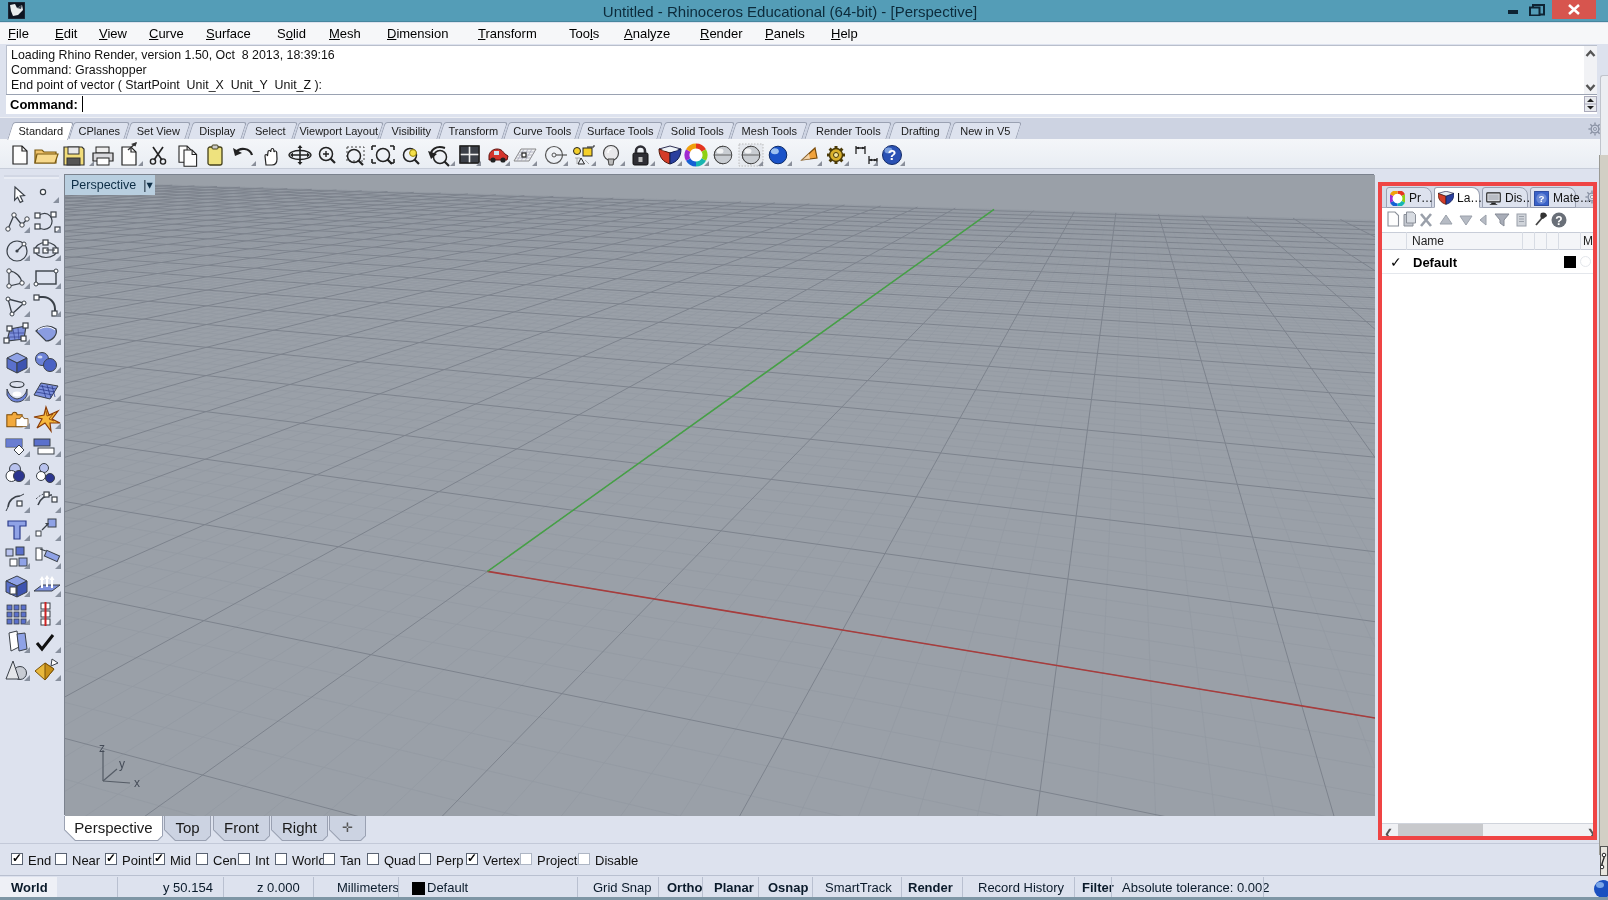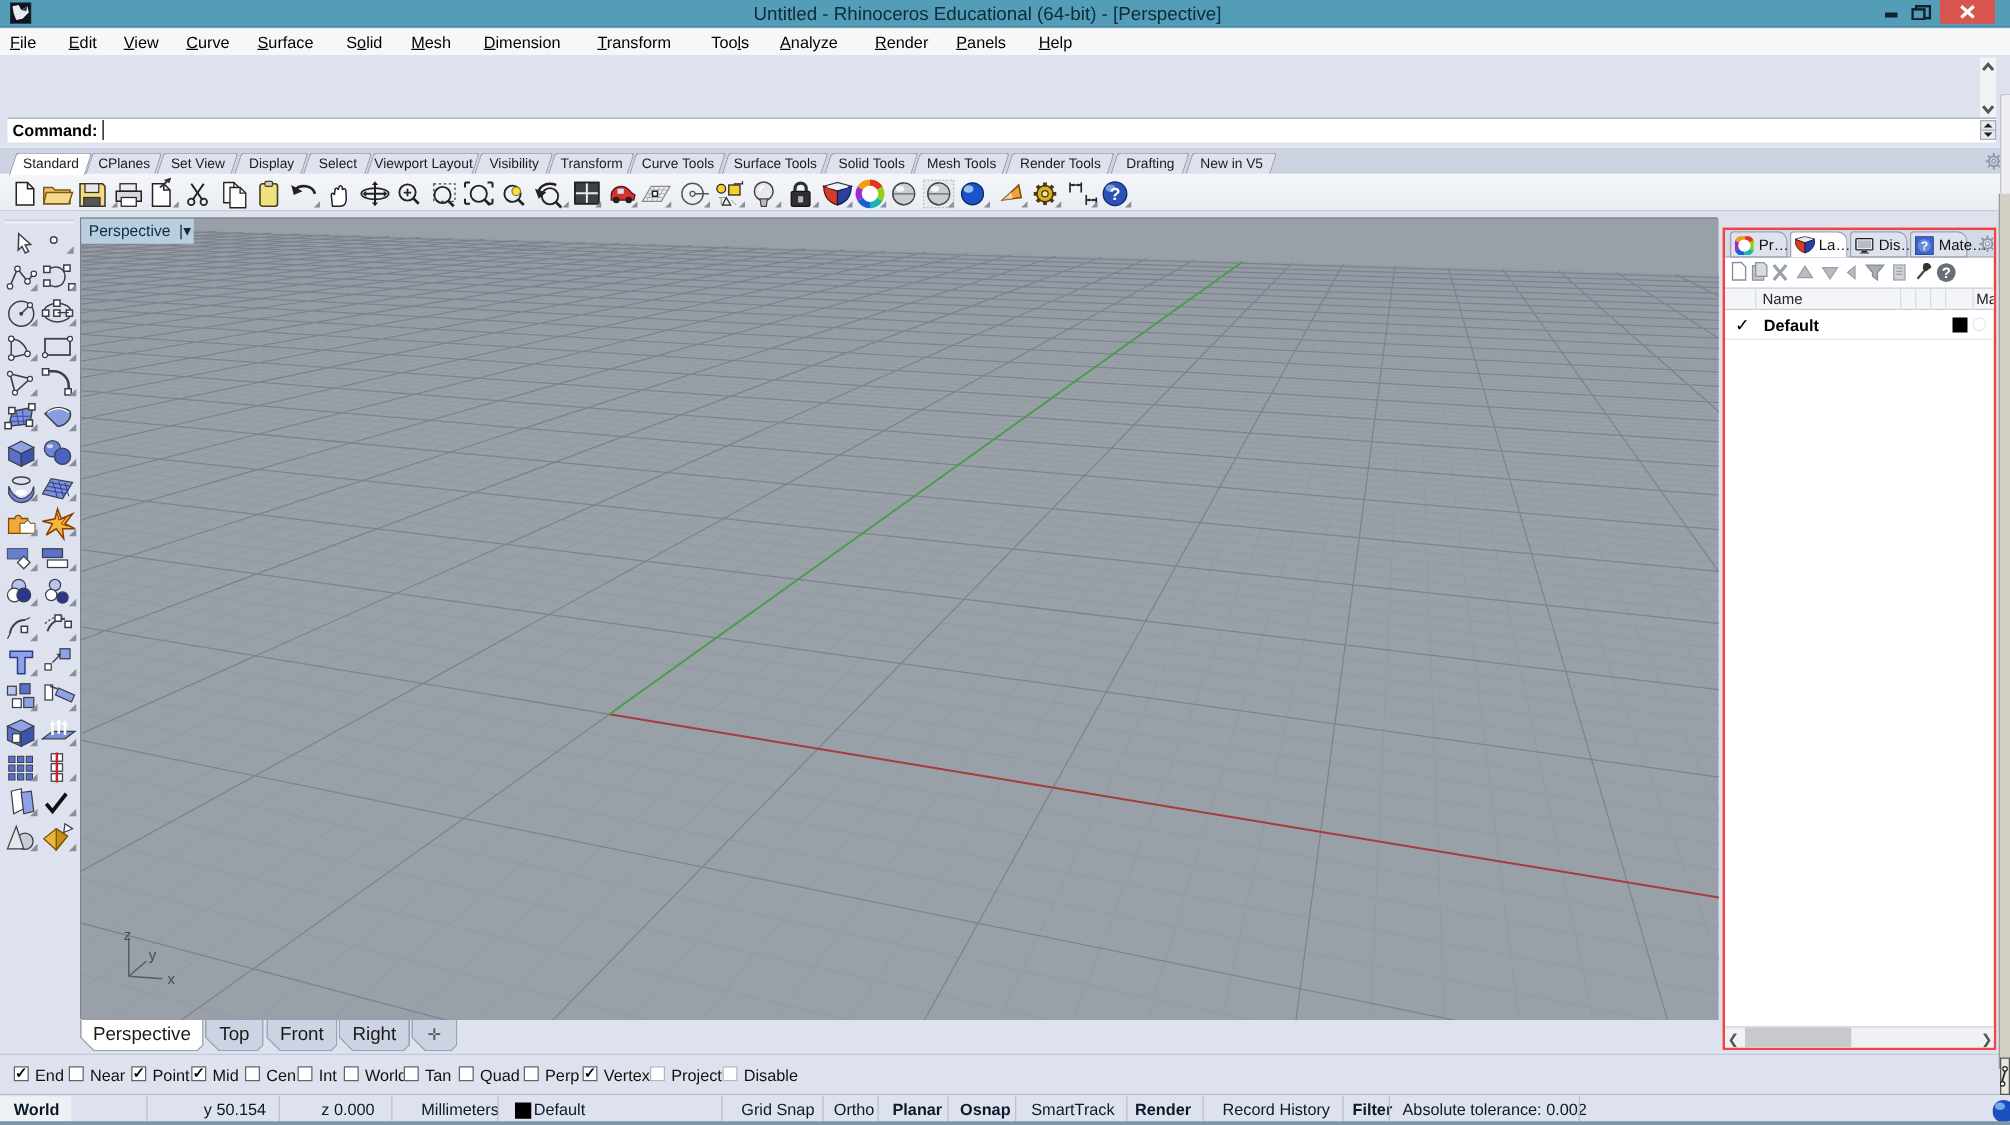--- a/index.html
+++ b/index.html
@@ -22,21 +22,21 @@
 #tabrow{left:0;top:117px;width:1608px;height:22px;background:#cdd3e2;border-top:1px solid #eef0f5}
 .ttab{position:absolute;top:4px;height:18px;font-size:11px;color:#1a1a1a;background:#dde2ee;border:1px solid #9aa1b2;border-bottom:none;border-radius:3px 3px 0 0;transform:skewX(-18deg);}
 .ttab>span{display:block;transform:skewX(18deg);padding:2px 0 0 0;text-align:center}
 .ttab.active{background:#fff;z-index:3}
 
 #toolbar{left:0;top:139px;width:1608px;height:30px;background:linear-gradient(#f4f6f9,#e9edf3);border-bottom:1px solid #c7cdd9}
 
 #sidebar{left:0;top:169px;width:63px;height:731px;background:#dde2ee}
 #viewport{left:64px;top:174px;width:1310px;height:641px;background:#9aa0a8;border:1px solid #7b828e}
 #vplabel{left:65px;top:175px;width:90px;height:20px;background:#b9cfe0;color:#0d2d45;font-size:12.5px;padding:2px 0 17px 6px;white-space:nowrap;overflow:hidden}
-#rpanel{left:1378px;top:182px;width:219px;height:658px;background:#fff;border:2px solid #ef4444;overflow:hidden}
+#rpanel{left:1378px;top:182px;width:219px;height:658px;background:#fff;border:4px solid #ef4444;overflow:hidden}
 #vptabs{left:64px;top:816px;width:1311px;height:26px}
 .vtab{position:absolute;top:0;height:25px;background:#9aa1b2;clip-path:polygon(0 0,100% 0,100% calc(100% - 5px),calc(100% - 5px) 100%,11px 100%,0 calc(100% - 11px))}
 .vtab>div{position:absolute;left:1px;top:0;right:1px;bottom:1px;background:#ccd3e2;clip-path:polygon(0 0,100% 0,100% calc(100% - 4.5px),calc(100% - 4.5px) 100%,10.5px 100%,0 calc(100% - 10.5px));font-size:15px;color:#1a1a1a;text-align:center;line-height:24px}
 .vtab.active>div{background:#fff}
 
 #osnap{left:0;top:843px;width:1608px;height:31px;background:#dde2ee;border-top:1px solid #c3c9d8;font-size:13px;color:#111}
 .cb{position:absolute;top:9px;width:12px;height:12px;background:#fff;border:1px solid #5a6372}
 .cb.light{border-color:#aeb6c4}
 .cb.chk::after{content:"✓";position:absolute;left:0px;top:-3px;font-size:12px;font-weight:bold;color:#000}
 #osnap .lbl{position:absolute;top:9px}
@@ -73,20 +73,25 @@
     <span style="left:329px"><u>M</u>esh</span>
     <span style="left:387px"><u>D</u>imension</span>
     <span style="left:478px"><u>T</u>ransform</span>
     <span style="left:569px">Too<u>l</u>s</span>
     <span style="left:624px"><u>A</u>nalyze</span>
     <span style="left:700px"><u>R</u>ender</span>
     <span style="left:765px"><u>P</u>anels</span>
     <span style="left:831px"><u>H</u>elp</span>
   </div>
 
+  <div class="abs" id="cmdwrap">
+    <div class="cmdline" style="top:2px">Loading Rhino Render, version 1.50, Oct  8 2013, 18:39:16</div>
+    <div class="cmdline" style="top:17px">Command: Grasshopper</div>
+    <div class="cmdline" style="top:32px">End point of vector ( StartPoint  Unit_X  Unit_Y  Unit_Z ):</div>
+  </div>
   <div class="abs" style="left:1584px;top:46px;width:13px;height:67px;background:#f1f2f5"></div>
     <svg class="abs" style="left:1585px;top:49px" width="11" height="10" viewBox="0 0 11 10">
       <path d="M1.5 7 L5.5 2.5 L9.5 7" fill="none" stroke="#555" stroke-width="2.4"></path>
     </svg>
     <svg class="abs" style="left:1585px;top:82px" width="11" height="10" viewBox="0 0 11 10">
       <path d="M1.5 3 L5.5 7.5 L9.5 3" fill="none" stroke="#555" stroke-width="2.4"></path>
     </svg>  
     <div class="abs" id="cmdinput">
       <span style="position:absolute;left:4px;top:2px;font-size:13px;font-weight:bold">Command: </span>
       <span style="position:absolute;left:76px;top:1px;width:1px;height:16px;background:#000"></span>
@@ -741,21 +746,21 @@
     </div>
 
   <div class="abs" id="statusbar">
       <div style="position:absolute;left:0;top:1px;width:57px;height:23px;background:#eef0f6"></div>
       <div style="position:absolute;left:11px;top:4px;font-weight:bold">World</div>
       <div style="position:absolute;left:163px;top:4px;font-weight:normal">y 50.154</div>
       <div style="position:absolute;left:257px;top:4px;font-weight:normal">z 0.000</div>
       <div style="position:absolute;left:337px;top:4px;font-weight:normal">Millimeters</div>
       <div style="position:absolute;left:427px;top:4px;font-weight:normal">Default</div>
       <div style="position:absolute;left:593px;top:4px;font-weight:normal">Grid Snap</div>
-      <div style="position:absolute;left:667px;top:4px;font-weight:normal">Ortho</div>
+      <div style="position:absolute;left:667px;top:4px;font-weight:bold">Ortho</div>
       <div style="position:absolute;left:714px;top:4px;font-weight:bold">Planar</div>
       <div style="position:absolute;left:768px;top:4px;font-weight:bold">Osnap</div>
       <div style="position:absolute;left:825px;top:4px;font-weight:normal">SmartTrack</div>
       <div style="position:absolute;left:908px;top:4px;font-weight:bold">Render</div>
       <div style="position:absolute;left:978px;top:4px;font-weight:normal">Record History</div>
       <div style="position:absolute;left:1082px;top:4px;font-weight:bold">Filter</div>
       <div style="position:absolute;left:1122px;top:4px;font-weight:normal">Absolute tolerance: 0.002</div>
       <div style="position:absolute;left:117px;top:1px;width:1px;height:23px;background:#b9c0d0"></div>
       <div style="position:absolute;left:223px;top:1px;width:1px;height:23px;background:#b9c0d0"></div>
       <div style="position:absolute;left:313px;top:1px;width:1px;height:23px;background:#b9c0d0"></div>

